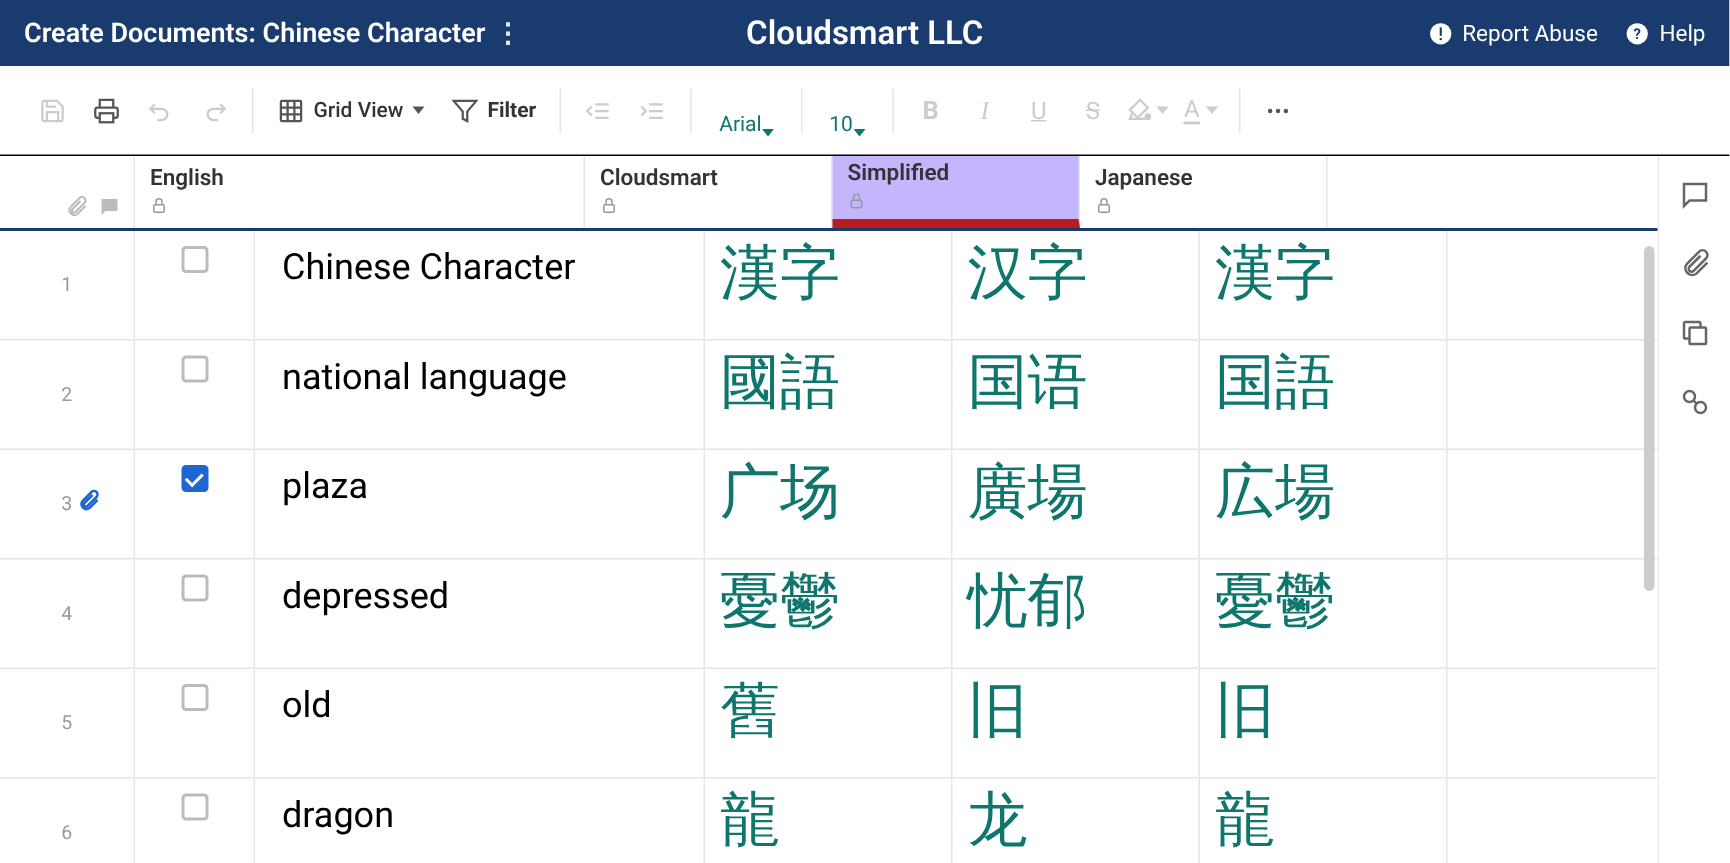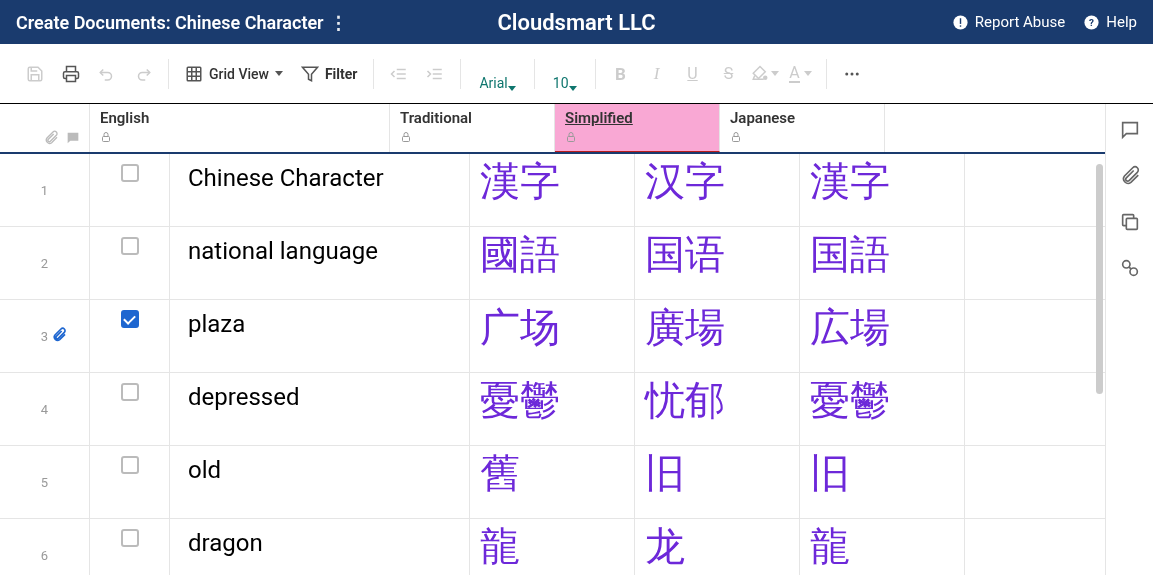--- a/index.html
+++ b/index.html
@@ -32,31 +32,31 @@
     
     
     .col-headers { display: flex; height: 50px; border-bottom: 2px solid #1a3b6e; background: #fff; position: sticky; top: 0; }
     .col-header { display: flex; flex-direction: column; justify-content: center; padding: 6px 10px; border-right: 1px solid #e5e5e5; font-weight: 600; color: #333; font-size: 15px; position: relative; }
     .col-header .lock-small { color: #999; margin-top: 2px; }
     .col-rownum { width: 90px; border-right: 1px solid #e5e5e5; }
     .col-rownum-inner { display: flex; align-items: flex-end; justify-content: flex-end; height: 100%; gap: 6px; padding: 6px 8px; color: #bbb; }
     .col-create { width: 80px; }
     .col-english { width: 300px; }
     .col-char { width: 165px; }
-    .col-simplified.selected { border-bottom: 1px solid #b91c1c; background: #f9a8d4; text-decoration: underline; }
+    .col-simplified.selected { border-bottom: 6px solid #b91c1c; background: #c4b5fd; }
     
     
     .row { display: flex; min-height: 73px; border-bottom: 1px solid #e5e5e5; }
     .cell { border-right: 1px solid #e5e5e5; padding: 10px; display: flex; align-items: flex-start; }
     .cell-rownum { width: 90px; justify-content: center; align-items: center; color: #999; font-size: 13px; position: relative; }
     .cell-rownum .attach { position: absolute; right: 22px; color: #1e66d0; }
     .cell-create { width: 80px; justify-content: center; }
     .cell-english { width: 300px; font-size: 24px; padding-left: 18px; color: #000; }
     .cell-char { width: 165px; padding: 4px 10px; }
-    .char-text { font-size: 40px; line-height: 1.2; font-family: "MS Mincho", "SimSun", "Hiragino Mincho Pro", serif; color: #6d28d9; }
+    .char-text { font-size: 40px; line-height: 1.2; font-family: "MS Mincho", "SimSun", "Hiragino Mincho Pro", serif; color: #0f766e; }
     
     
     .checkbox { width: 18px; height: 18px; border: 2px solid #bbb; border-radius: 3px; background: #fff; display: flex; align-items: center; justify-content: center; cursor: pointer; }
     .checkbox.checked { background: #1e66d0; border-color: #1e66d0; }
     .checkbox.checked::after { content: ""; width: 5px; height: 9px; border: solid #fff; border-width: 0 2px 2px 0; transform: rotate(45deg); margin-top: -2px; }
     
     
     .lock-small svg { width: 12px; height: 12px; }
     
     
@@ -231,21 +231,21 @@
         </div>
       </div>
       <div class="col-header col-english">
         <span>English</span>
         <span class="lock-small"><svg viewBox="0 0 24 24" fill="none" stroke="currentColor" stroke-width="2">
               <rect x="5" y="11" width="14" height="10" rx="2"></rect>
               <path d="M8 11V7a4 4 0 018 0v4"></path>
             </svg></span>
       </div>
       <div class="col-header col-char">
-        <span>Traditional</span>
+        <span>Cloudsmart</span>
         <span class="lock-small"><svg viewBox="0 0 24 24" fill="none" stroke="currentColor" stroke-width="2">
               <rect x="5" y="11" width="14" height="10" rx="2"></rect>
               <path d="M8 11V7a4 4 0 018 0v4"></path>
             </svg></span>
       </div>
       <div class="col-header col-char col-simplified selected">
         <span>Simplified</span>
         <span class="lock-small"><svg viewBox="0 0 24 24" fill="none" stroke="currentColor" stroke-width="2">
               <rect x="5" y="11" width="14" height="10" rx="2"></rect>
               <path d="M8 11V7a4 4 0 018 0v4"></path>

